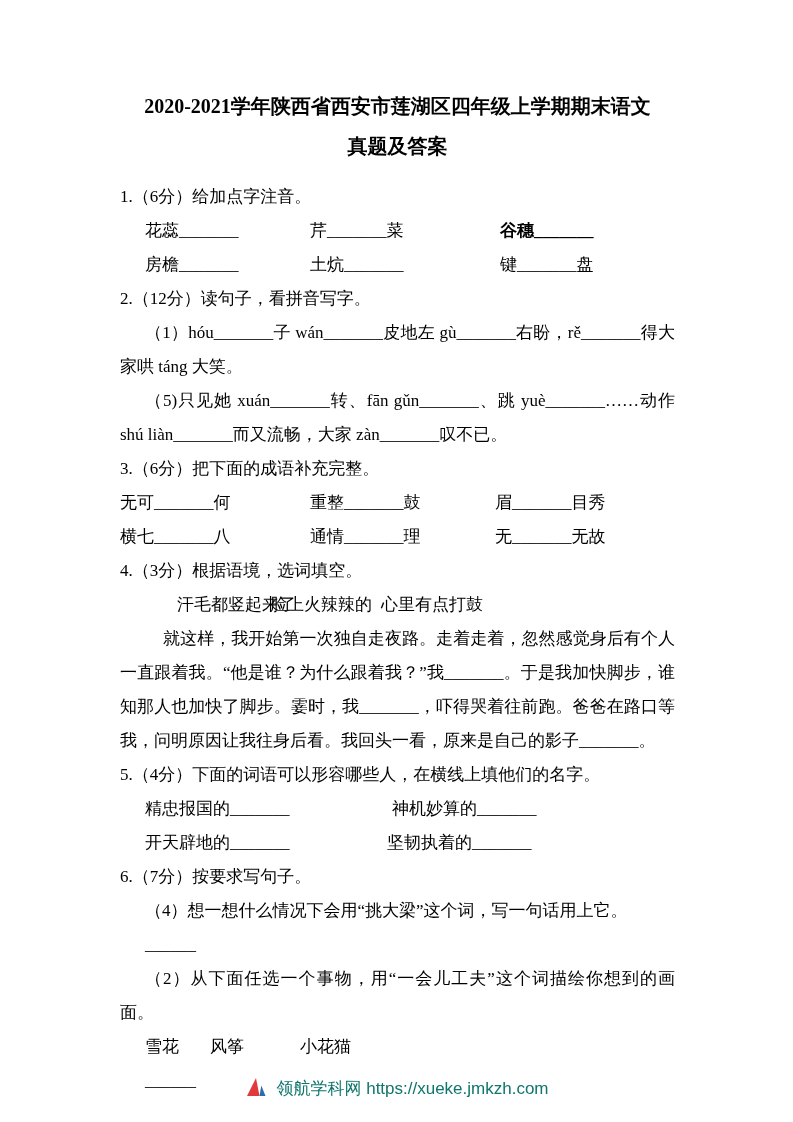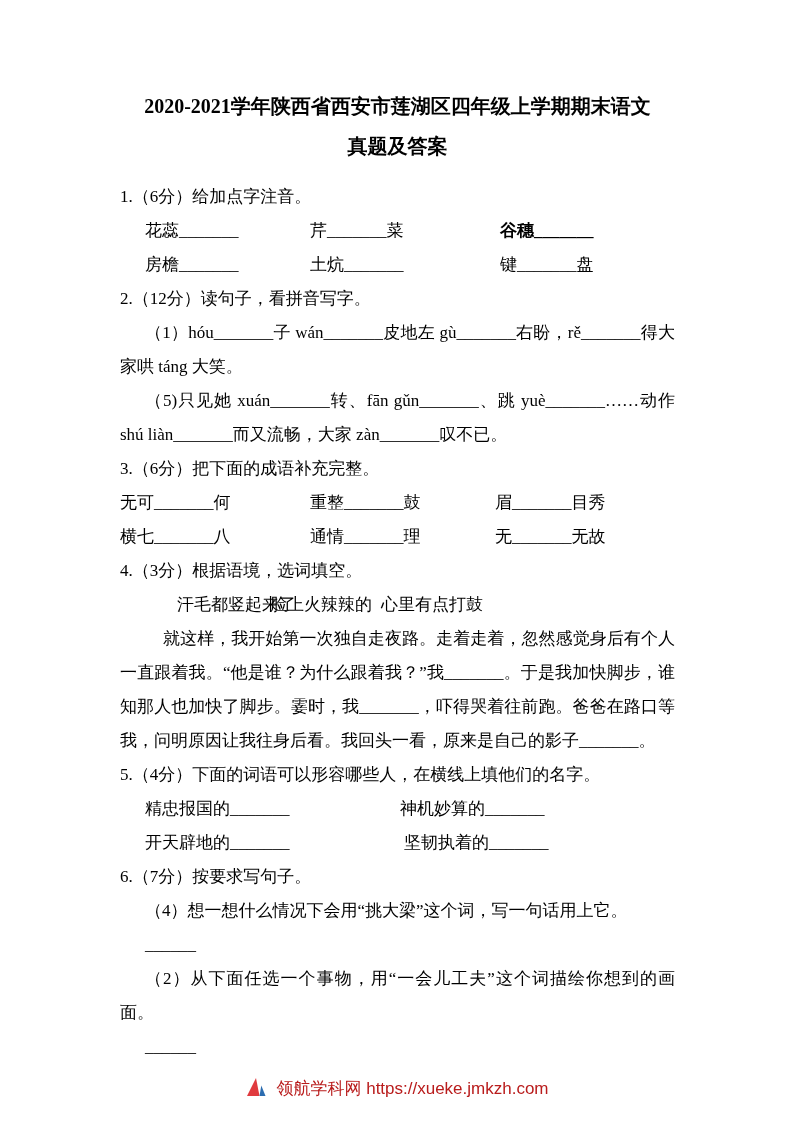--- a/index.html
+++ b/index.html
@@ -30,21 +30,21 @@
   .para { text-align: justify; }
   .cells { position: relative; height: 34px; }
   .cell { position: absolute; top: 0; white-space: nowrap; }
   .footer {
     position: absolute;
     left: 0; right: 0; bottom: 22px;
     display: flex;
     align-items: center;
     justify-content: center;
     gap: 8px;
-    color: #b91c1c;
+    color: #0f766e;
     font-size: 17px;
     font-family: "Liberation Sans", "DejaVu Sans", sans-serif;
   }
   .logo { width: 24px; height: 24px; flex: 0 0 auto; }
 </style>
 </head>
 <body>
 
 <div class="page">
   <div class="content">
@@ -81,32 +81,37 @@
         <div class="block prompt">4.（3分）根据语境，选词填空。</div>
         <div class="block cells">
           <span class="cell" style="left: 25px; margin-left: 32px;">汗毛都竖起来了</span>
           <span class="cell" style="left: 150px;">脸上火辣辣的</span>
           <span class="cell" style="left: 261px;">心里有点打鼓</span>
         </div>
         <div class="block para" style="text-indent: 43px;">就这样，我开始第一次独自走夜路。走着走着，忽然感觉身后有个人一直跟着我。“他是谁？为什么跟着我？”我_______。于是我加快脚步，谁知那人也加快了脚步。霎时，我_______，吓得哭着往前跑。爸爸在路口等我，问明原因让我往身后看。我回头一看，原来是自己的影子_______。</div>
         <div class="block prompt">5.（4分）下面的词语可以形容哪些人，在横线上填他们的名字。</div>
         <div class="block cells">
           <span class="cell" style="left: 25px;">精忠报国的_______</span>
-          <span class="cell" style="left: 280px; text-align: right;">神机妙算的_______</span>
+          <span class="cell" style="left: 272px; text-align: right;">神机妙算的_______</span>
         </div>
         <div class="block cells">
           <span class="cell" style="left: 25px;">开天辟地的_______</span>
-          <span class="cell" style="left: 284px;">坚韧执着的_______</span>
+          <span class="cell" style="left: 267px;">坚韧执着的_______</span>
         </div>
         <div class="block prompt">6.（7分）按要求写句子。</div>
         <div class="block para" style="text-indent: 25px;">（4）想一想什么情况下会用“挑大梁”这个词，写一句话用上它。</div>
         <div class="block cells">
           <span class="cell" style="left: 25px;">______</span>
         </div>
         <div class="block para" style="text-indent: 25px;">（2）从下面任选一个事物，用“一会儿工夫”这个词描绘你想到的画面。</div>
+        <div class="block cells">
+          <span class="cell" style="left: 25px;">雪花</span>
+          <span class="cell" style="left: 90px;">风筝</span>
+          <span class="cell" style="left: 180px;">小花猫</span>
+        </div>
         <div class="block cells">
           <span class="cell" style="left: 25px;">______</span>
         </div>
       </div>
   </div>
 
   <div class="footer">
     <svg class="logo" viewBox="0 0 24 24" aria-hidden="true">
       <path d="M3 20 L12 2 L15.5 20 Z" fill="#e03a3e"></path>
       <path d="M15.5 20 L17.3 9.5 L21.5 20 Z" fill="#2b6cb0"></path>

